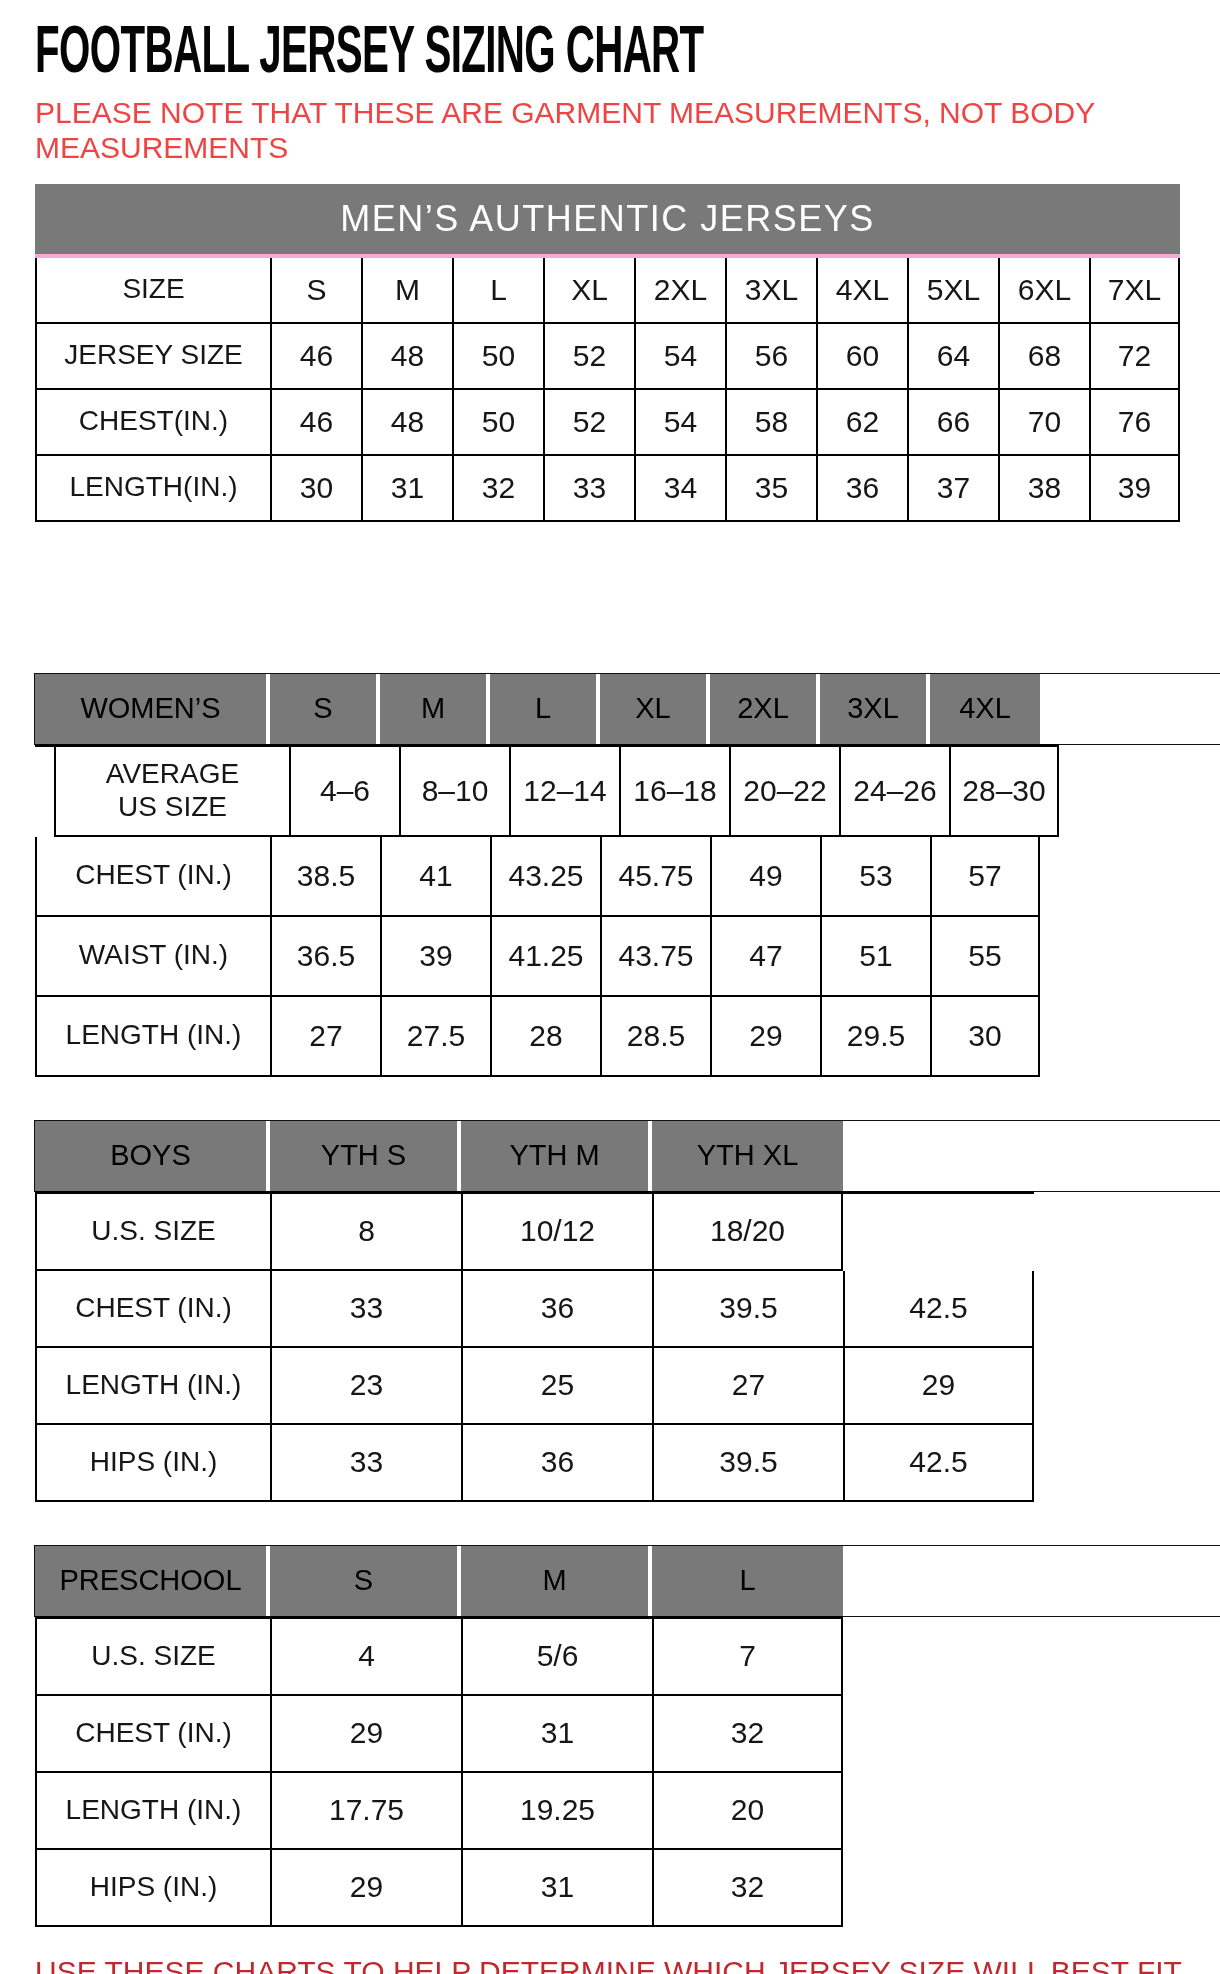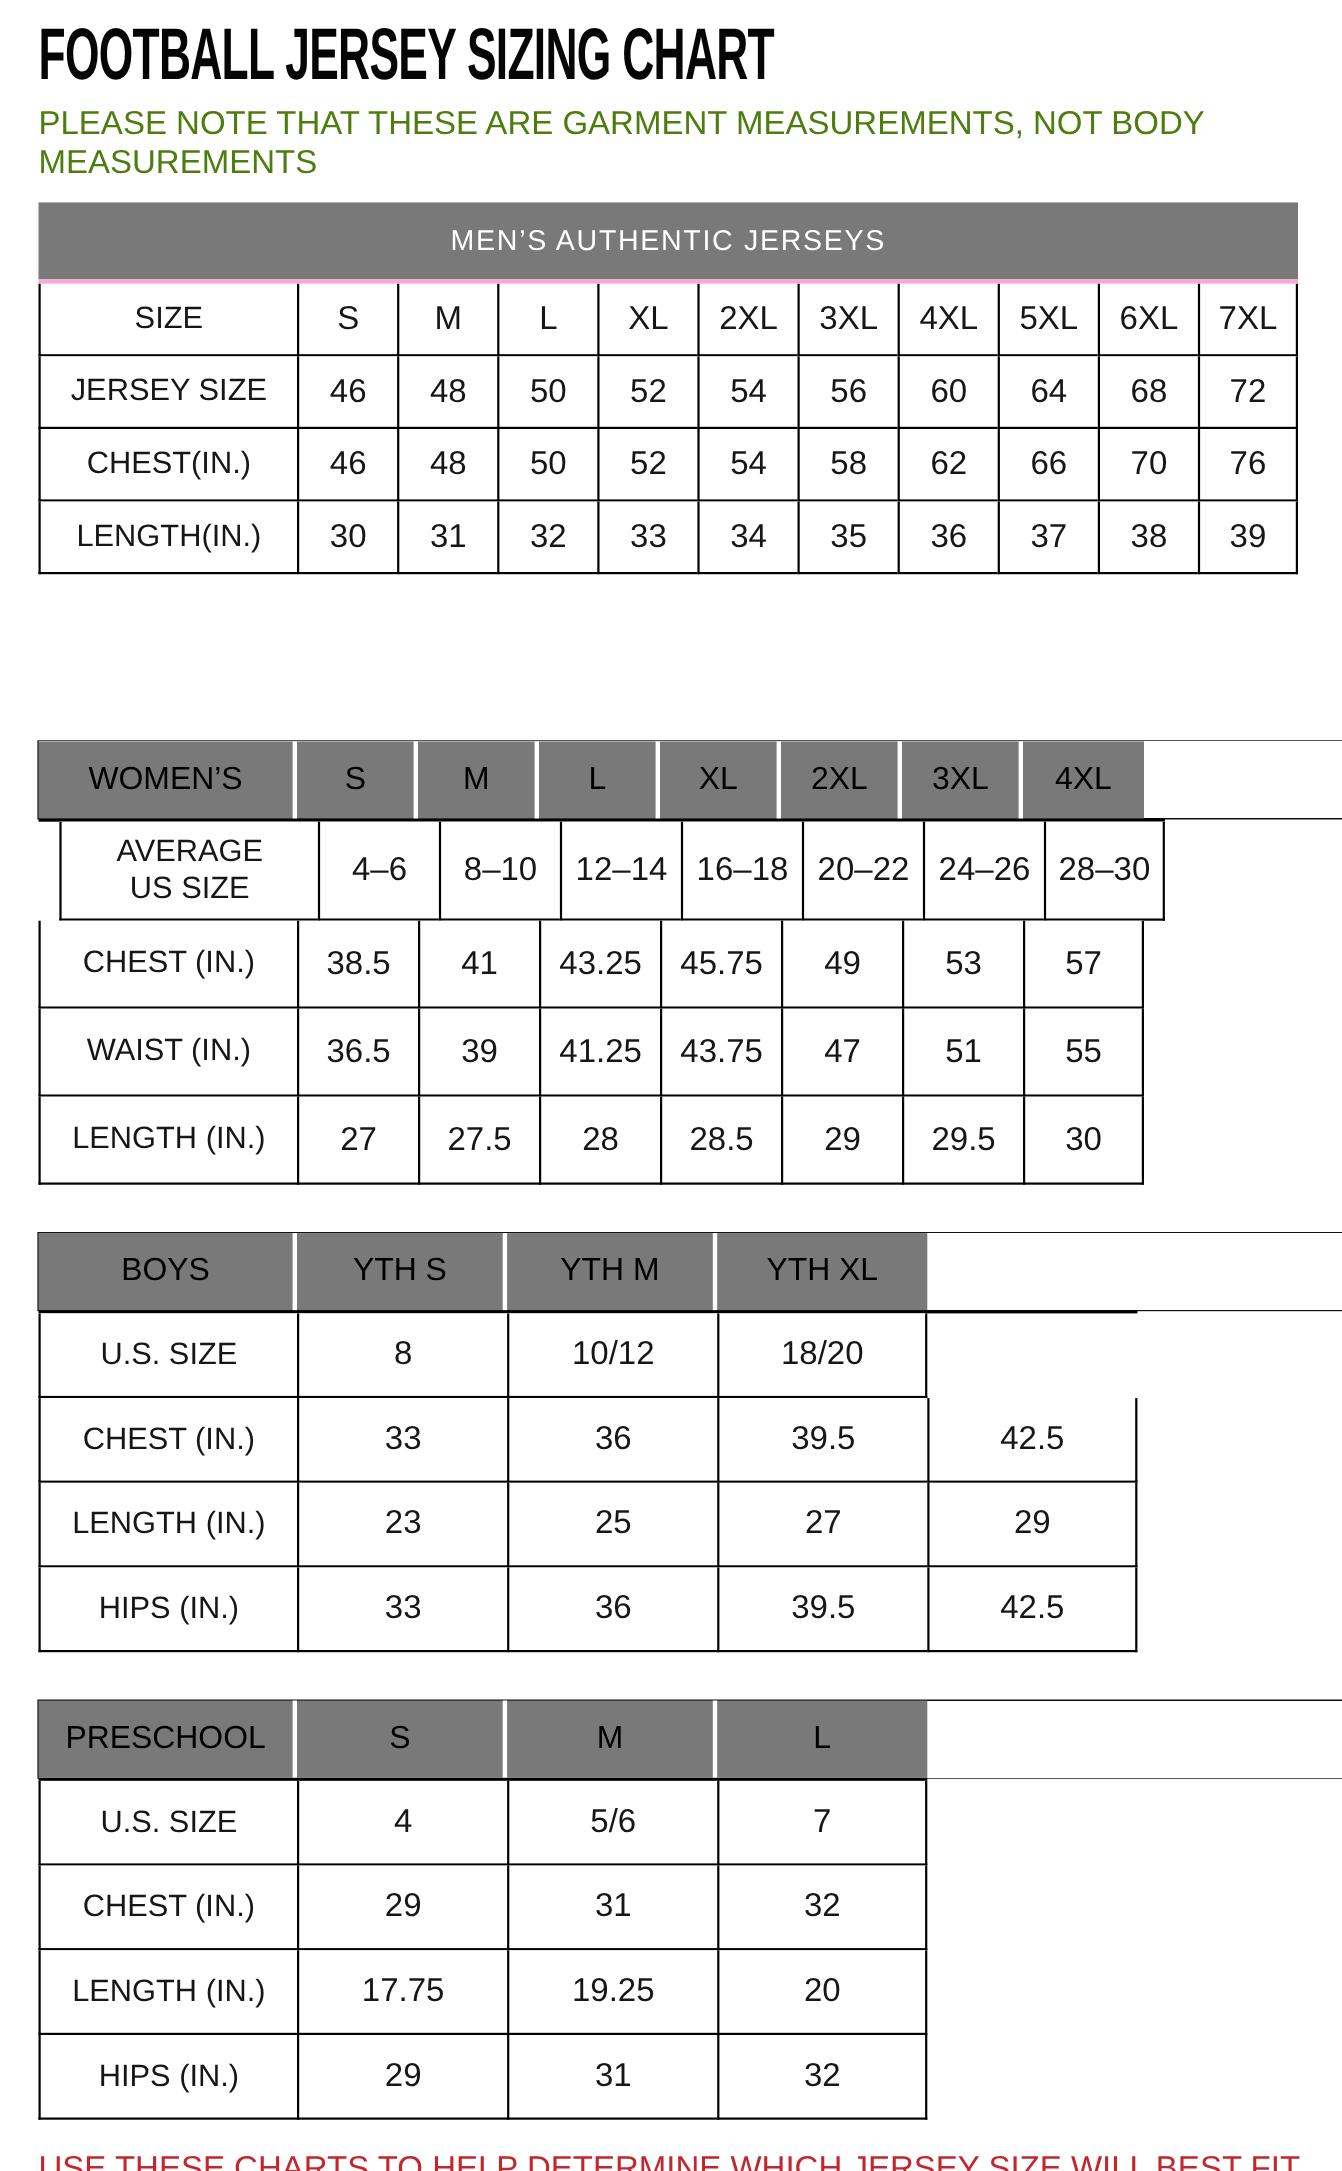--- a/index.html
+++ b/index.html
@@ -11,38 +11,38 @@
   }
   .page { padding:18px 0 0 35px; }
 
   .title {
     margin:0; font-size:64px; font-weight:700; line-height:0.95;
     letter-spacing:-1px; white-space:nowrap; color:#050505;
     transform:scale(0.63,1.04); transform-origin:left top;
   }
   .note {
     margin:16px 0 0; font-size:30px; line-height:1.18;
-    color:#4d7c0f; white-space:pre-line; font-weight:400;
+    color:#ef4444; white-space:pre-line; font-weight:400;
   }
 
   .t { margin:0; }
   .t-mens { margin-top:18px; }
   .t-womens { margin-top:152px; }
   .t-boys { margin-top:44px; }
   .t-preschool { margin-top:44px; }
 
   
   .t-mens .trow { grid-template-columns:235px repeat(10,91px); }
   .t-womens .trow, .t-womens .thead { grid-template-columns:235px repeat(7,110px); }
   .t-boys .trow, .t-boys .thead { grid-template-columns:235px repeat(4,191px); }
   .t-preschool .trow, .t-preschool .thead { grid-template-columns:235px repeat(3,191px); }
 
   .banner {
     width:1145px; height:70px; background:#797979; color:#ffffff;
-    font-size:26px; letter-spacing:1.5px;
+    font-size:36px; letter-spacing:1.5px;
     display:flex; align-items:center; justify-content:center;
   }
 
   .thead { display:grid; height:70px; box-shadow:0 0 0 1px #111; }
   .thead .hcell {
     background:#797979; color:#000000; font-size:29px;
     display:flex; align-items:center; justify-content:center;
   }
   .thead .hcell:not(:last-child){ border-right:4px solid #ffffff; }
 

